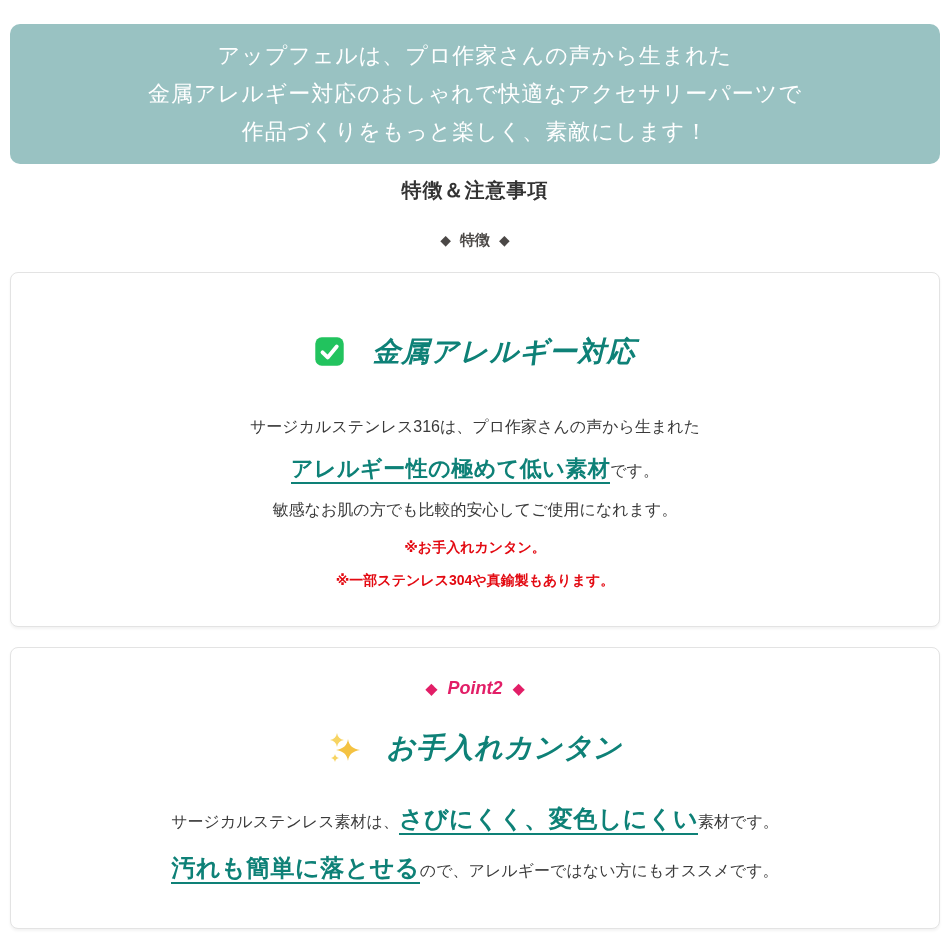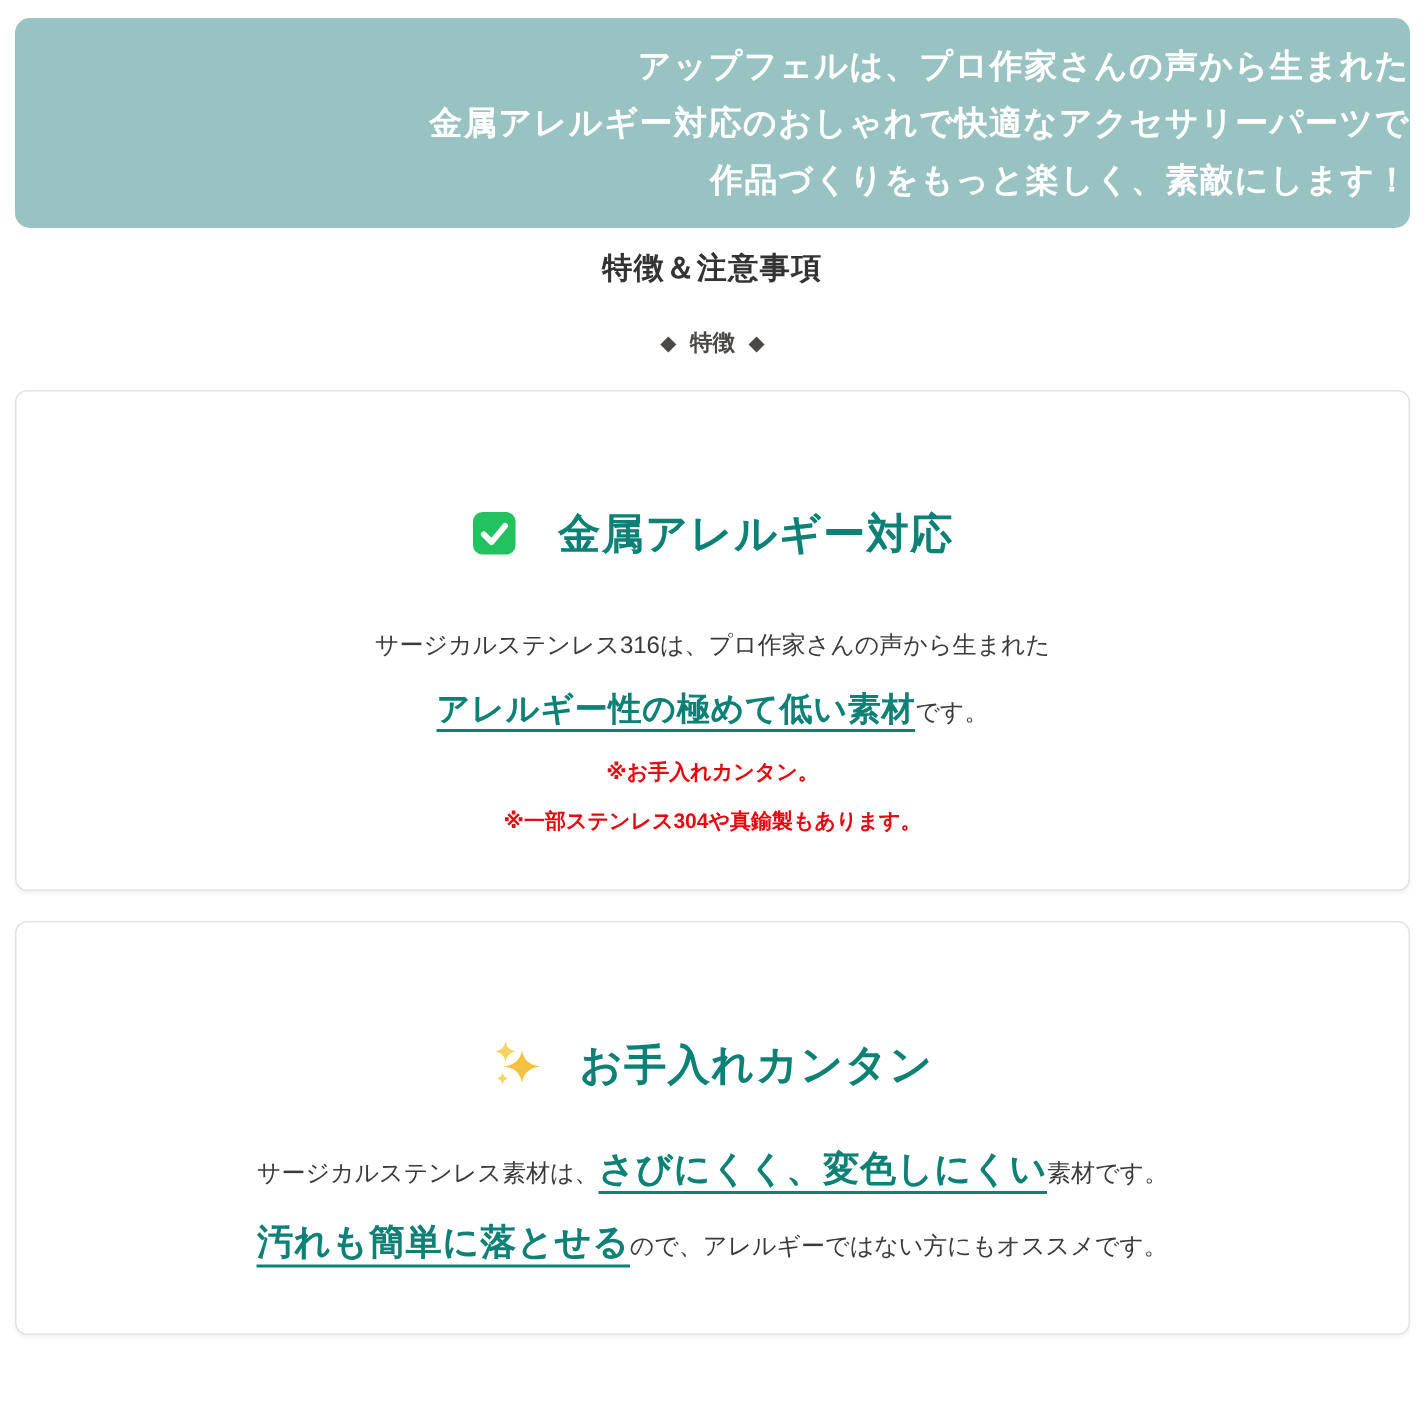--- a/index.html
+++ b/index.html
@@ -16,25 +16,25 @@
   }
   *{box-sizing:border-box;}
   html,body{margin:0;padding:0;}
   body{
     width:950px;height:950px;overflow:hidden;background:#ffffff;
     font-family:"Liberation Sans","DejaVu Sans",sans-serif;
     color:var(--text-dark);
   }
   
   .banner{
-    margin:12px 10px 0;height:140px;border-radius:10px;
+    margin:24px 10px 0;height:140px;border-radius:10px;
     background:var(--banner-bg);
     display:flex;flex-direction:column;justify-content:center;
-    text-align:center;color:#ffffff;font-weight:bold;
-    font-size:22px;line-height:38px;letter-spacing:1px;align-items:flex-end;
+    text-align:center;color:#ffffff;font-weight:normal;
+    font-size:22px;line-height:38px;letter-spacing:1px;
   }
   
   .section-title{
     margin:13px 0 0;text-align:center;
     font-size:20px;font-weight:bold;color:#333333;letter-spacing:1px;
   }
   .section-subtitle{
     margin-top:27px;text-align:center;
     font-size:15px;font-weight:bold;color:var(--subtitle-gray);
   }
@@ -46,24 +46,25 @@
     box-shadow:0 2px 3px rgba(0,0,0,0.05);
     text-align:center;padding:30px 20px 36px;
   }
   .card.card-2{margin-top:20px;padding-bottom:42px;}
   .point-badge{
     color:var(--accent-pink);font-size:18px;font-weight:bold;line-height:1.2;
   }
   .point-badge .diamond{font-style:normal;font-size:16px;margin:0 10px;}
   .point-badge .point-label{font-style:italic;}
   .card-title{
-    margin-top:48px;
+    margin-top:32px;
     display:flex;align-items:center;justify-content:center;gap:27px;
     color:var(--accent-teal);font-size:28px;font-weight:bold;line-height:1.2;
     letter-spacing:1px;
+    font-style:italic;
   }
   .card-title .icon{flex:0 0 auto;display:inline-flex;}
   .check-rect{fill:var(--check-green);}
   .check-mark{stroke:#ffffff;}
   .sparkle-big{fill:var(--sparkle-gold);}
   .sparkle-small{fill:var(--sparkle-gold-light);}
   
   .body-line{margin:13px 0 0;font-size:16px;color:var(--text-dark);line-height:1.5;}
   .body-line.first{margin-top:46px;}
   .card-2 .body-line.first{margin-top:36px;}
@@ -101,26 +102,30 @@
         <path class="check-mark" d="M6.6 12.6l4 4 7-8.4" fill="none" stroke-width="3" stroke-linecap="round" stroke-linejoin="round"></path>
       </svg>
     </span>
     <span>金属アレルギー対応</span>
   </div>
 
   <p class="body-line first">サージカルステンレス316は、プロ作家さんの声から生まれた</p>
 
   <p class="body-line"><span class="hl hl-lg1">アレルギー性の極めて低い素材</span><span>です。</span></p>
 
+  <p class="body-line">敏感なお肌の方でも比較的安心してご使用になれます。</p>
 
   <p class="note note-first">※お手入れカンタン。</p>
   <p class="note">※一部ステンレス304や真鍮製もあります。</p>
 </section>
 
 <section class="card card-2">
+  <div class="point-badge">
+    <span class="diamond">◆</span><span class="point-label">Point2</span><span class="diamond">◆</span>
+  </div>
 
   <div class="card-title">
     <span class="icon">
       <svg width="32" height="32" viewBox="0 0 32 32" aria-hidden="true">
         <path class="sparkle-big" d="M20 7 C21 13.8 25.2 17 32 18 C25.2 19 21 22.2 20 29 C19 22.2 14.8 19 8 18 C14.8 17 19 13.8 20 7 Z"></path>
         <path class="sparkle-small" d="M9 1 C9.6 5 12 7.4 16 8 C12 8.6 9.6 11 9 15 C8.4 11 6 8.6 2 8 C6 7.4 8.4 5 9 1 Z"></path>
         <path class="sparkle-small" d="M7 22 C7.4 24.4 9 25.6 11 26 C9 26.4 7.4 27.6 7 30 C6.6 27.6 5 26.4 3 26 C5 25.6 6.6 24.4 7 22 Z"></path>
       </svg>
     </span>
     <span>お手入れカンタン</span>

